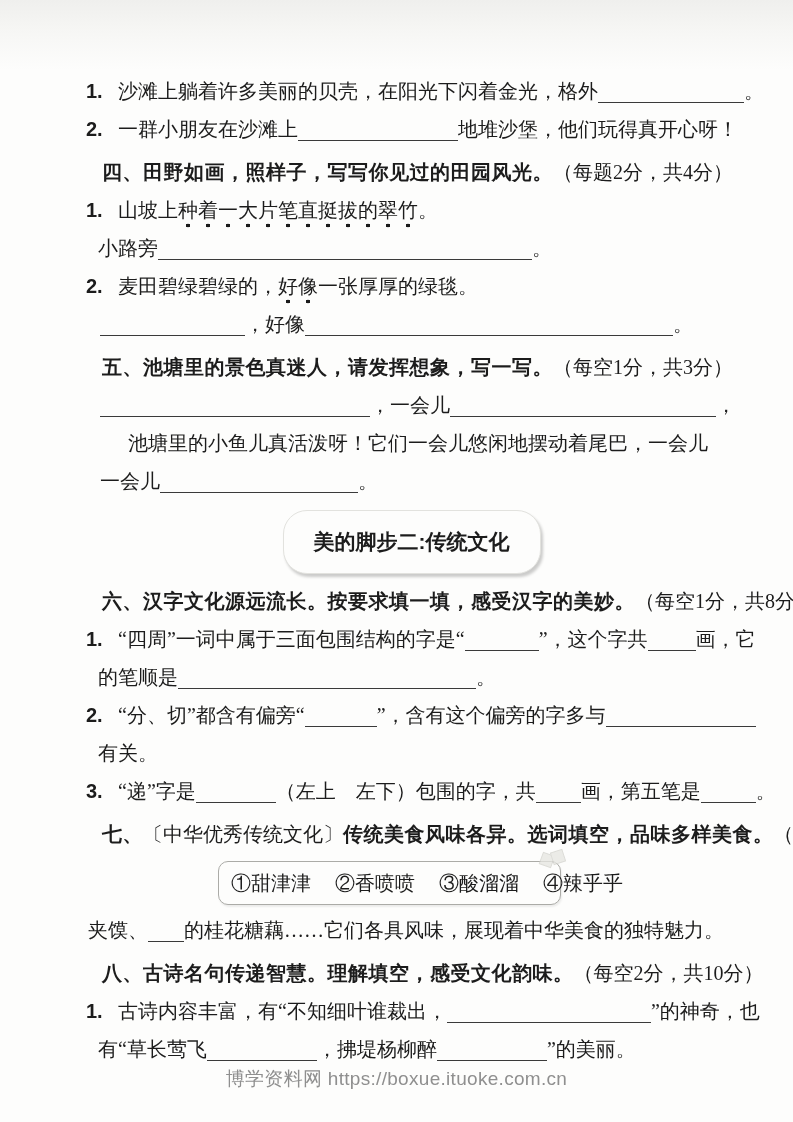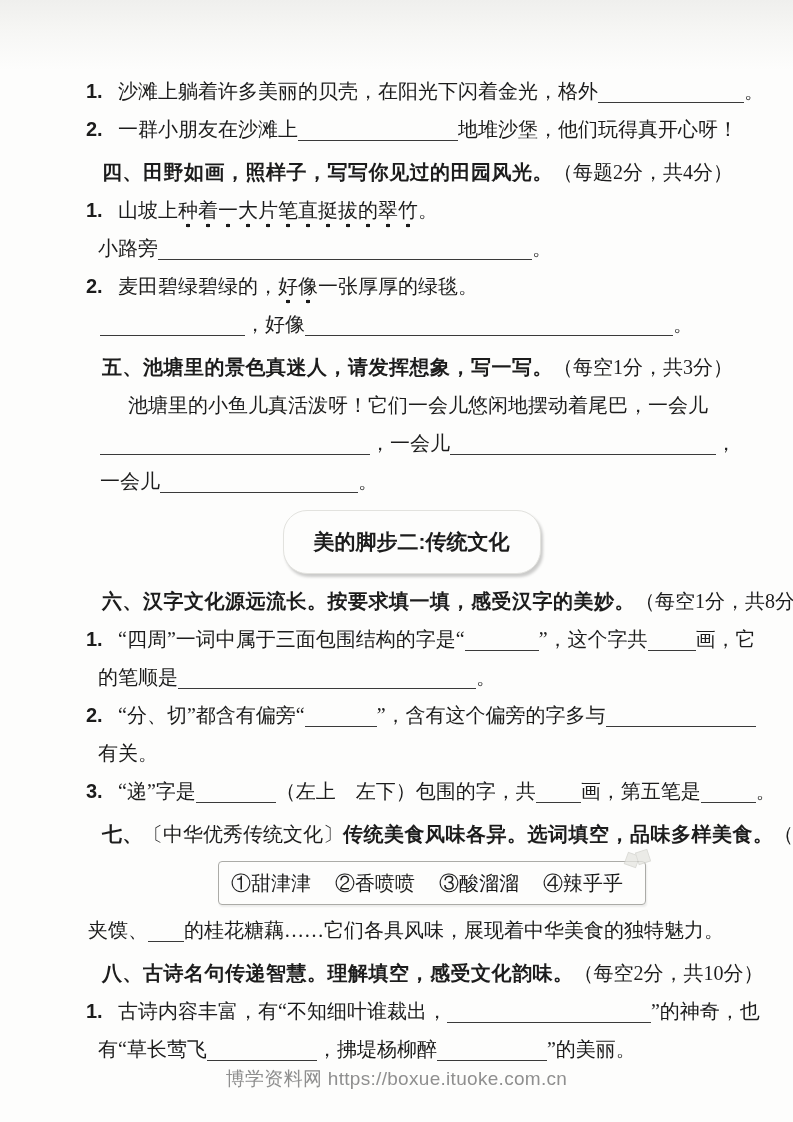--- a/index.html
+++ b/index.html
@@ -73,27 +73,27 @@
     background: #fdfdfc;
     box-shadow: 2px 3px 3px rgba(0,0,0,0.20);
     font-family: "Liberation Sans", "DejaVu Sans", sans-serif;
     font-weight: 700;
     font-size: 21px;
     line-height: 30px;
   }
   .score-right { text-align: right; padding-right: 8px; line-height: 36px; }
   .opt-box {
     position: relative;
-    width: 428px;
+    width: 343px;
     margin: 8px 0 6px 144px;
     border: 1.3px solid #ababa7;
-    border-radius: 4px;
+    border-radius: 10px;
     background: #fdfdfc;
     box-shadow: 1px 2px 2px rgba(0,0,0,0.07);
-    text-align: left;
+    text-align: right;
     padding: 7px 0;
     line-height: 28px;
     white-space: nowrap;
   }
   .opt { margin: 0 12px; }
   .orn {
     position: absolute;
     top: -15px; right: -10px;
     opacity: 0.75;
   }
@@ -137,22 +137,22 @@
       <span class="itext"><span>山坡上</span><span class="emph">种着一大片笔直挺拔的翠竹</span><span>。</span></span>
     </div>
     <div class="line cont"><span>小路旁</span><span class="blank w375"></span><span>。</span></div>
     <div class="line item">
       <span class="num">2.</span>
       <span class="itext"><span>麦田碧绿碧绿的，</span><span class="emph">好像</span><span>一张厚厚的绿毯。</span></span>
     </div>
     <div class="line" style="margin-left:26px;"><span class="blank w145"></span><span>，好像</span><span class="blank w370"></span><span>。</span></div>
 
     <div class="line hd"><span>五、池塘里的景色真迷人，请发挥想象，写一写。</span><span class="kai">（每空1分，共3分）</span></div>
+    <div class="line para2"><span class="blank w272"></span><span>，一会儿</span><span class="blank w268"></span><span>，</span></div>
     <div class="line para1">池塘里的小鱼儿真活泼呀！它们一会儿悠闲地摆动着尾巴，一会儿</div>
-    <div class="line para2"><span class="blank w272"></span><span>，一会儿</span><span class="blank w268"></span><span>，</span></div>
     <div class="line para2"><span>一会儿</span><span class="blank w200"></span><span>。</span></div>
 
     <div class="badge-row">
       <div class="badge"><span>美的脚步二:传统文化</span></div>
     </div>
 
     <div class="line hd"><span>六、汉字文化源远流长。按要求填一填，感受汉字的美妙。</span><span class="kai">（每空1分，共8分）</span></div>
     <div class="line item">
       <span class="num">1.</span>
       <span class="itext"><span>“四周”一词中属于三面包围结构的字是“</span><span class="blank w75"></span><span>”，这个字共</span><span class="blank w48"></span><span>画，它</span></span>

